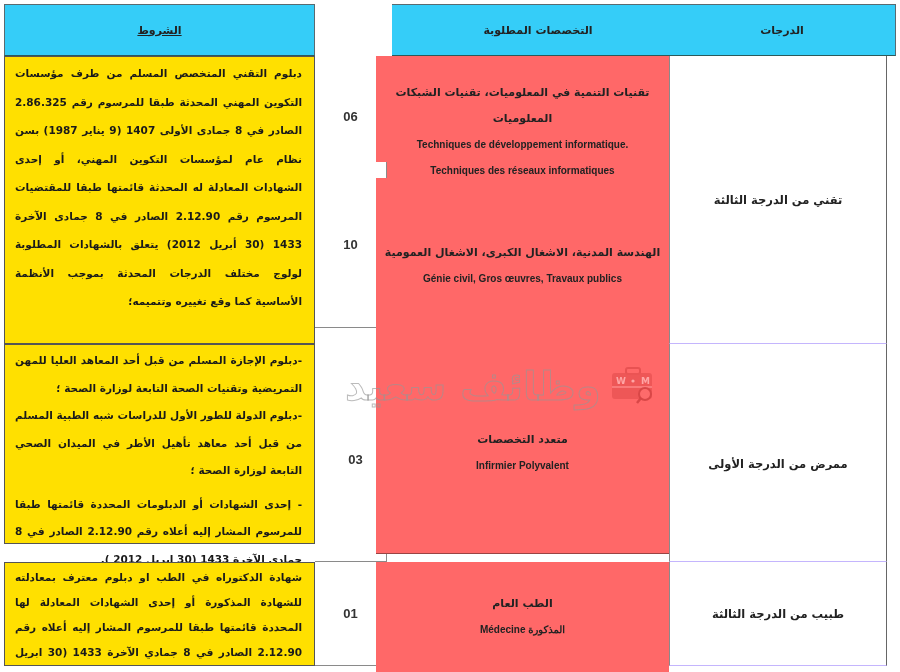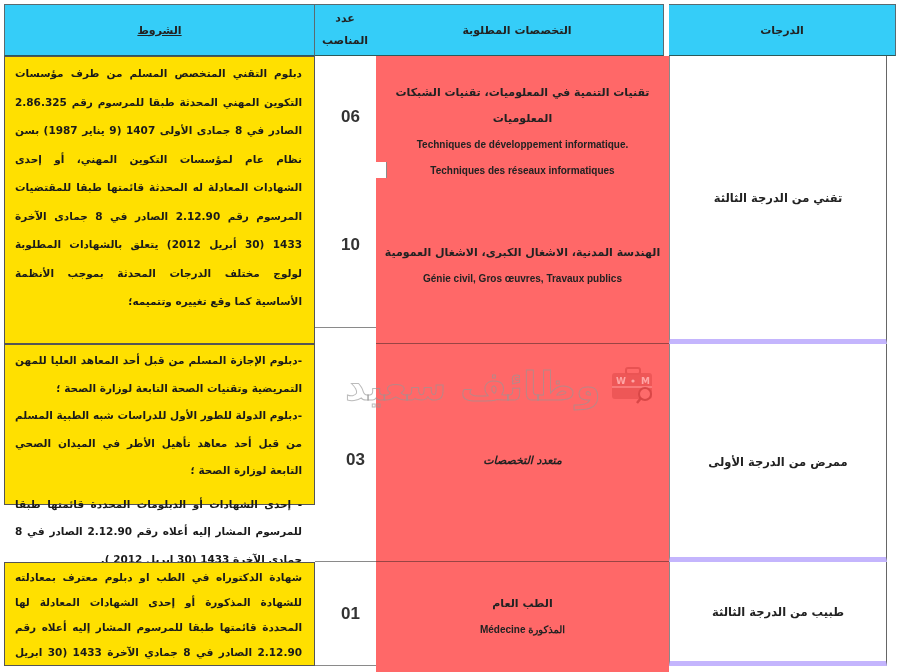--- a/index.html
+++ b/index.html
@@ -38,21 +38,21 @@
       height: 52px;
       border-top: 1.5px solid #5a6a70;
       border-bottom: 1.5px solid #2c5a5a;
       font-size: 11px;
       font-weight: bold;
       color: #222;
       direction: rtl;
     }
     .hdr.c-conds  { left: 4px;   width: 311px; border-left: 1.5px solid #5a6a70; border-right: 1px solid #5a6a70; text-decoration: underline; }
     .hdr.c-posts  { left: 315px; width: 61px;  border-right: 1px solid #5a6a70; line-height: 22px; }
-    .hdr.c-spec   { left: 371px; width: 293px; border-right: 1px solid #5a6a70; text-align: center; }
+    .hdr.c-spec   { left: 392px; width: 293px; border-right: 1px solid #5a6a70; text-align: center; }
     .hdr.c-grade  { left: 669px; width: 227px; border-right: 1.5px solid #5a6a70; }
 
     
     .yellow {
       background: #ffe000;
       border: 1.5px solid #555;
       left: 4px;
       width: 311px;
       direction: rtl;
       text-align: justify;
@@ -66,21 +66,21 @@
     .yellow p {
       margin: 0;
       text-align-last: right;
     }
     .posts {
       background: #ffffff;
       left: 315px;
       width: 72px;
       border-right: 1px solid #8a8a8a;
       border-bottom: 1px solid #8a8a8a;
-      font-size: 17px;
+      font-size: 13px;
       font-weight: bold;
       color: #333;
       font-family: "Liberation Sans", sans-serif;
     }
     .spec {
       background: #ff6868;
       left: 376px;
       width: 293px;
       border-bottom: 1px solid #9a4444;
       font-size: 11px;
@@ -89,21 +89,21 @@
       color: #222;
     }
     .spec .ar { direction: rtl; }
     .spec .fr { font-family: "Liberation Sans", sans-serif; font-size: 10px; }
     .grade {
       background: #ffffff;
       left: 669px;
       width: 218px;
       border-left: 1px solid #8a8a8a;
       border-right: 1.5px solid #666;
-      border-bottom: 5px solid #c4b5fd;
+      border-bottom: 1px solid #c4b5fd;
       direction: rtl;
       font-size: 11.5px;
       font-weight: bold;
       color: #222;
     }
 
     
     .watermark {
       position: absolute;
       left: 345px;
@@ -130,24 +130,20 @@
     }
   </style>
 </head>
 <body>
 
 <div class="page">
 
   <div class="cell hdr c-conds">
     <span>الشروط</span>
   </div>
-  <div class="cell hdr c-posts">
-    <span>عدد</span>
-    <span>المناصب</span>
-  </div>
   <div class="cell hdr c-spec">
     <span>التخصصات المطلوبة</span>
   </div>
   <div class="cell hdr c-grade">
     <span>الدرجات</span>
   </div>
 
   <div class="cell yellow" style="top:56px;height:288px;">
     <p>دبلوم التقني المتخصص المسلم من طرف مؤسسات التكوين المهني المحدثة طبقا للمرسوم رقم 2.86.325 الصادر في 8 جمادى الأولى 1407 (9 يناير 1987) بسن نظام عام لمؤسسات التكوين المهني، أو إحدى الشهادات المعادلة له المحدثة قائمتها طبقا للمقتضيات المرسوم رقم 2.12.90 الصادر في 8 جمادى الآخرة 1433 (30 أبريل 2012) يتعلق بالشهادات المطلوبة لولوج مختلف الدرجات المحدثة بموجب الأنظمة الأساسية كما وقع تغييره وتتميمه؛</p>
   </div>
@@ -166,30 +162,31 @@
   </div>
   <div class="cell spec" style="top:178px;height:166px;padding-top:10px;">
     <span class="ar">الهندسة المدنية، الاشغال الكبرى، الاشغال العمومية</span>
     <span class="fr">Génie civil, Gros œuvres, Travaux publics</span>
   </div>
 
   <div class="cell grade" style="top:56px;height:288px;">
     <span>تقني من الدرجة الثالثة</span>
   </div>
 
-  <div class="cell yellow" style="top:344px;height:161px;line-height:27.5px;">
+  <div class="cell yellow" style="top:344px;height:200px;line-height:27.5px;">
     <p>-دبلوم الإجازة المسلم من قبل أحد المعاهد العليا للمهن التمريضية وتقنيات الصحة التابعة لوزارة الصحة ؛</p>
     <p>-دبلوم الدولة للطور الأول للدراسات شبه الطبية المسلم من قبل أحد معاهد تأهيل الأطر في الميدان الصحي التابعة لوزارة الصحة ؛</p>
     <p style="margin-top:6px;">- إحدى الشهادات أو الدبلومات المحددة قائمتها طبقا للمرسوم المشار إليه أعلاه رقم 2.12.90 الصادر في 8 جمادي الآخرة 1433 (30 ابريل 2012 ).</p>
   </div>
   <div class="cell posts" style="top:344px;height:218px;padding-top:14px;padding-left:10px;">
     <span>03</span>
   </div>
-  <div class="cell spec" style="top:344px;height:218px;padding-top:16px;font-style:italic;">
+  <div class="cell spec" style="top:336px;height:218px;padding-top:16px;">
     <span class="ar">متعدد التخصصات</span>
+    <span class="fr">Infirmier Polyvalent</span>
   </div>
   <div class="cell grade" style="top:344px;height:218px;padding-top:22px;">
     <span>ممرض من الدرجة الأولى</span>
   </div>
 
   <div class="cell yellow" style="top:562px;height:104px;line-height:25px;">
     <p>شهادة الدكتوراه في الطب او دبلوم معترف بمعادلته للشهادة المذكورة أو إحدى الشهادات المعادلة لها المحددة قائمتها طبقا للمرسوم المشار إليه أعلاه رقم 2.12.90 الصادر في 8 جمادي الآخرة 1433 (30 ابريل 2012).</p>
   </div>
   <div class="cell posts" style="top:562px;height:104px;">
     <span>01</span>

